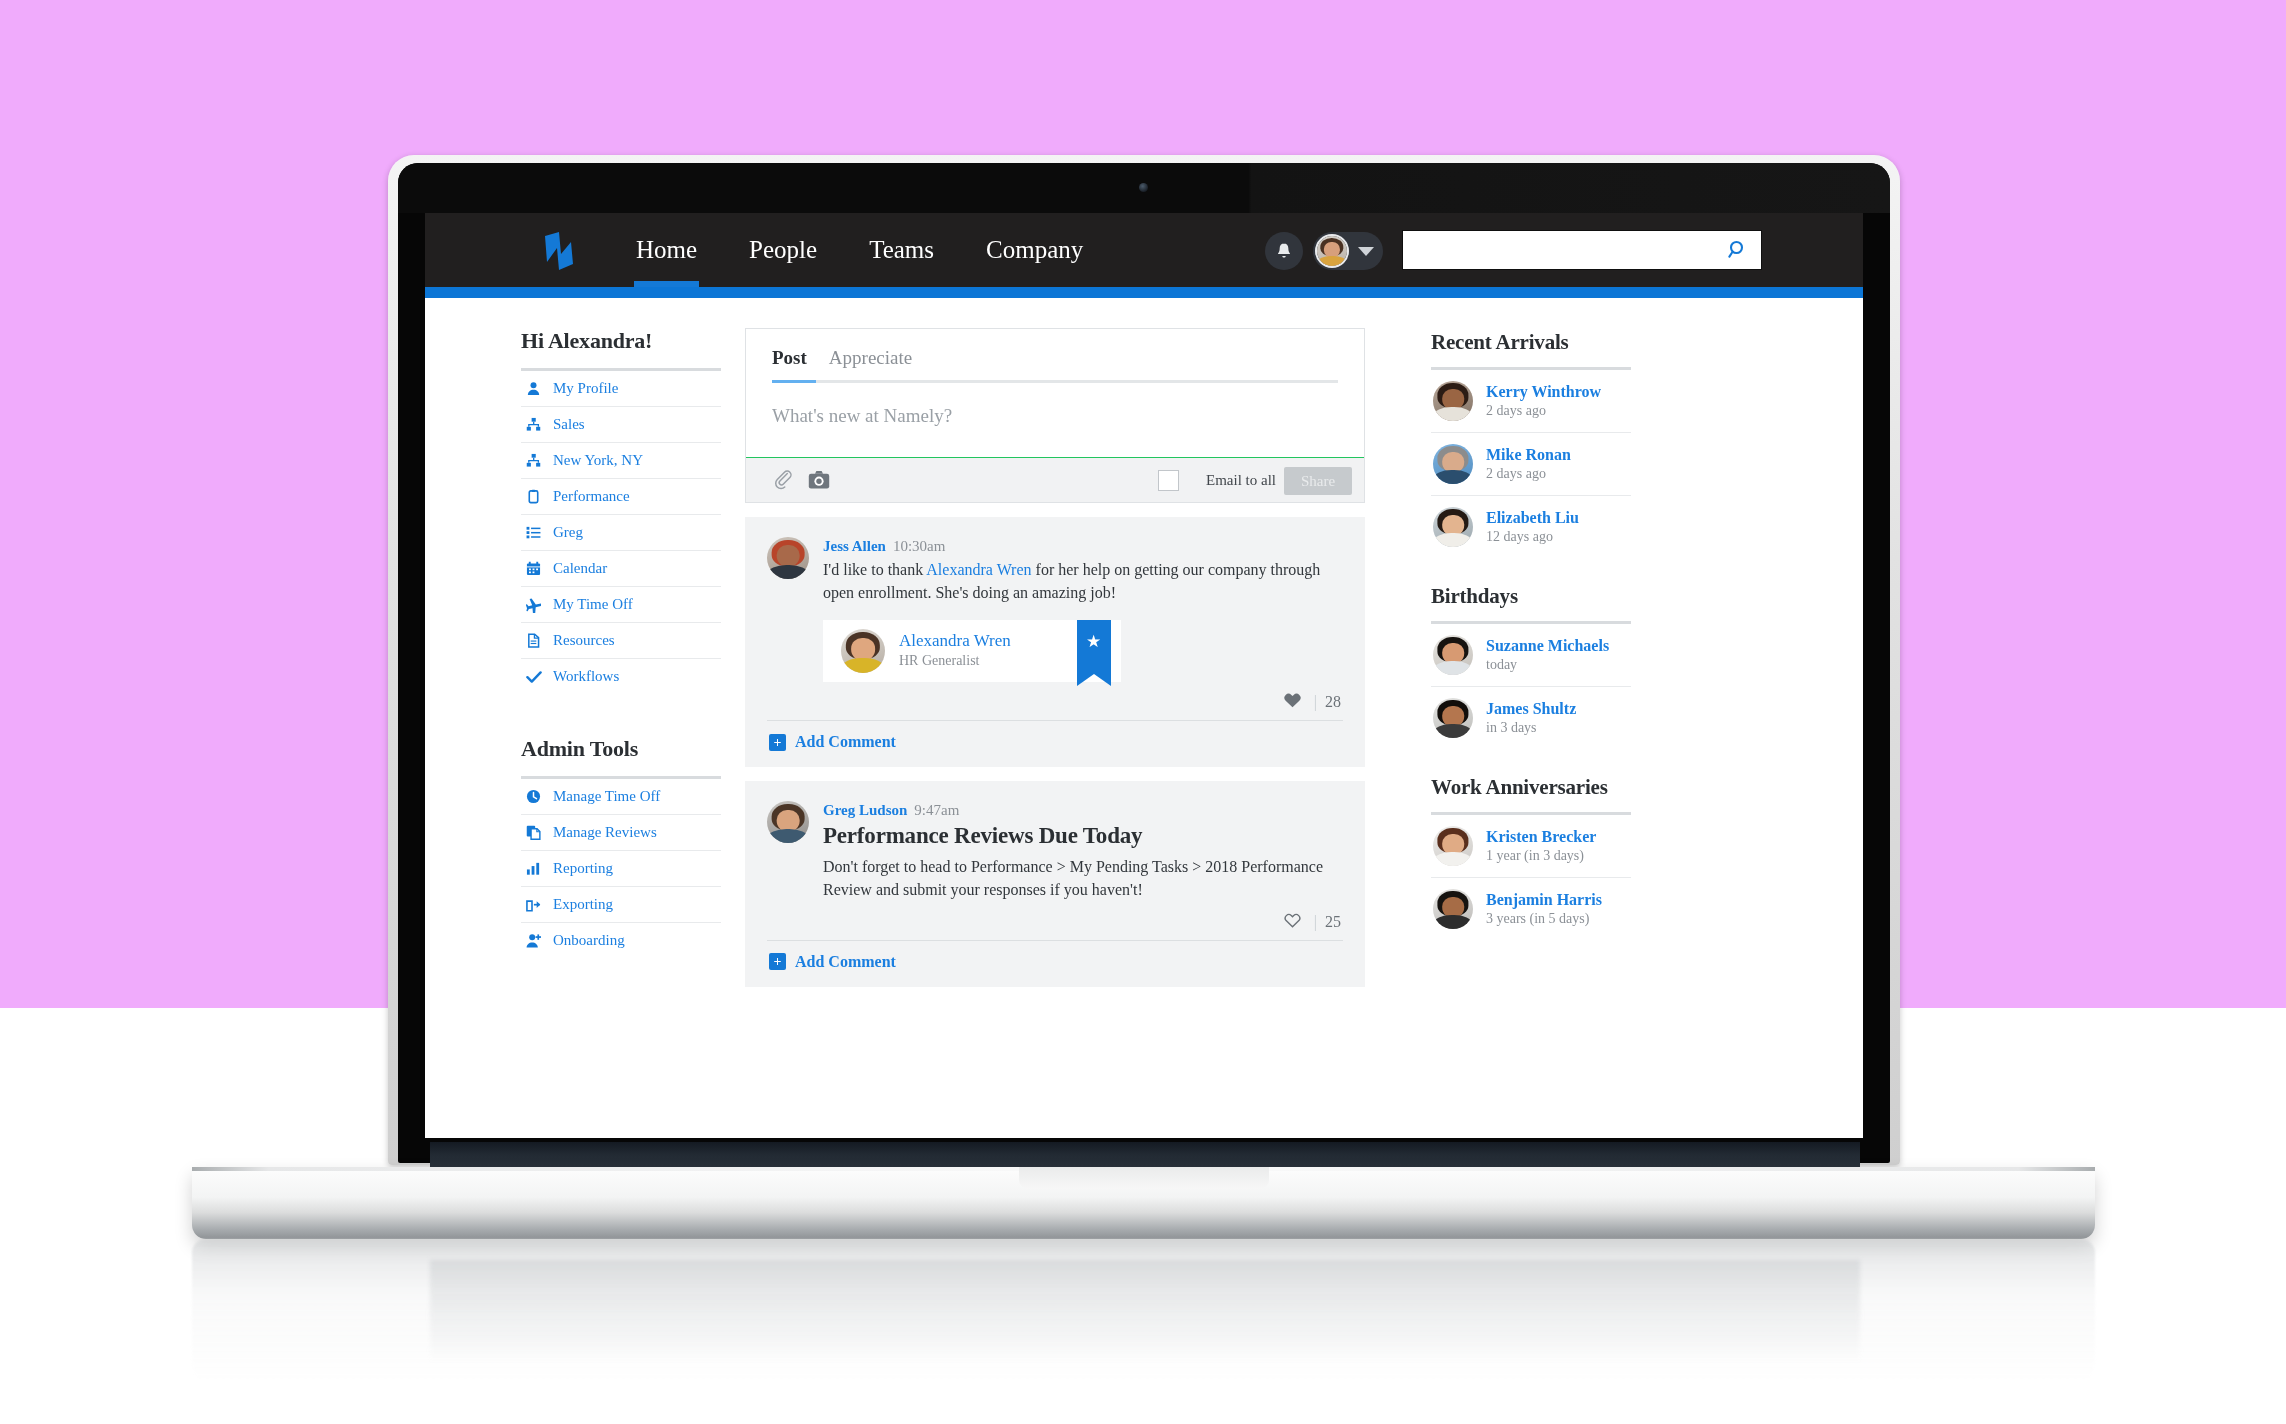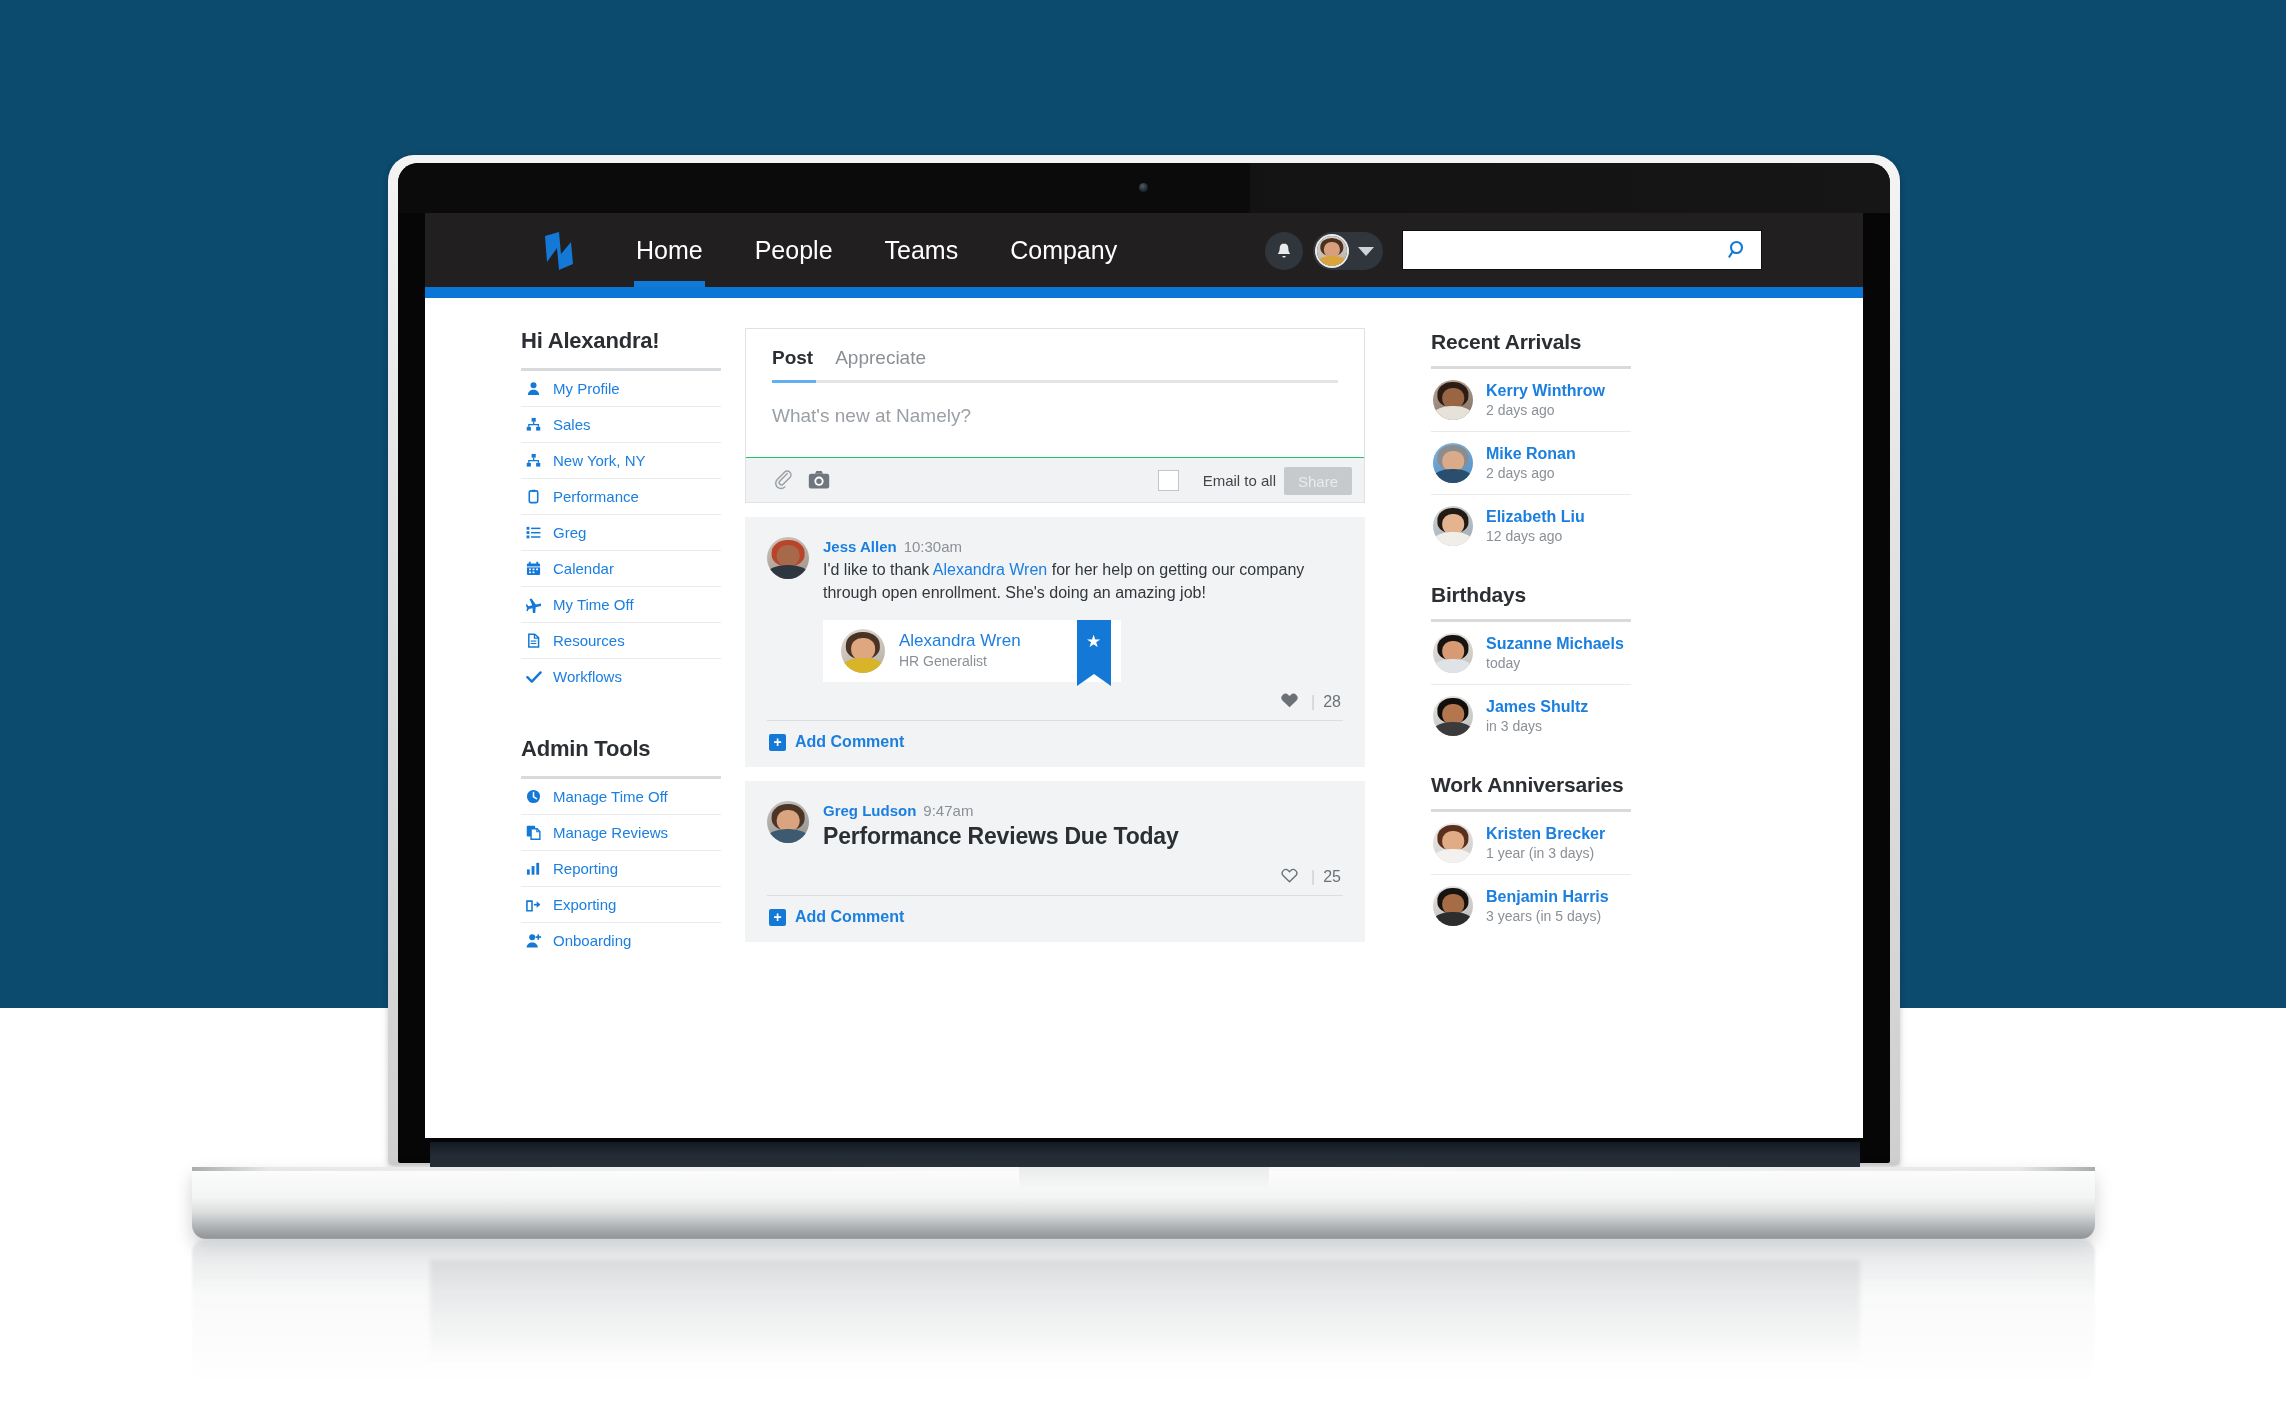--- a/index.html
+++ b/index.html
@@ -1,20 +1,20 @@
 <!DOCTYPE html>
 <html><head>
 <meta charset="utf-8">
 <style>
   * { margin:0; padding:0; box-sizing:border-box; }
   html,body { width:2286px; height:1424px; background:#ffffff; overflow:hidden;
     font-family:"Liberation Sans", sans-serif; }
 
   
-  #stage { position:relative; width:2286px; height:1008px; background:#0c4a6e; }
+  #stage { position:relative; width:2286px; height:1008px; background:#f0abfc;font-family:Liberation Serif, serif; }
 
   .laptop-lid {
     position:absolute; left:388px; top:155px; width:1512px; height:1010px;
     background:linear-gradient(180deg,#f4f4f4 0%,#e2e2e2 40%,#cfcfcf 100%);
     border-radius:26px 26px 4px 4px;
     box-shadow:0 2px 6px rgba(0,0,0,.22);
   }
   .laptop-screen-black {
     position:absolute; left:398px; top:163px; width:1492px; height:1000px;
     background:#060606; border-radius:20px 20px 2px 2px;
@@ -470,20 +470,21 @@
                 <div class="hair" style="background:#4b3526"></div>
                 <div class="face" style="background:#d9a47e"></div>
                 <div class="body" style="background:#3e5a70"></div>
               </div>
             </div>
             <div class="pbody">
               <div class="pmeta">
                 <span class="pname">Greg Ludson</span><span class="ptime">9:47am</span>
               </div>
               <div class="ptitle">Performance Reviews Due Today</div>
+              <div class="ptext">Don't forget to head to Performance &gt; My Pending Tasks &gt; 2018 Performance Review and submit your responses if you haven't!</div>
               <div class="likes">
                 <span class="hrt">
                   <svg width="17" height="15" viewBox="0 0 18 16">
                       <path d="M9 14.6 2.2 8.1a3.9 3.9 0 0 1 5.5-5.5L9 3.9l1.3-1.3a3.9 3.9 0 0 1 5.5 5.5z" fill="none" stroke="#6b7177" stroke-width="1.5"></path>
                     </svg>
                 </span><span class="bar">|</span><span>25</span>
               </div>
             </div>
           </div>
           <div class="post-sep"></div>

